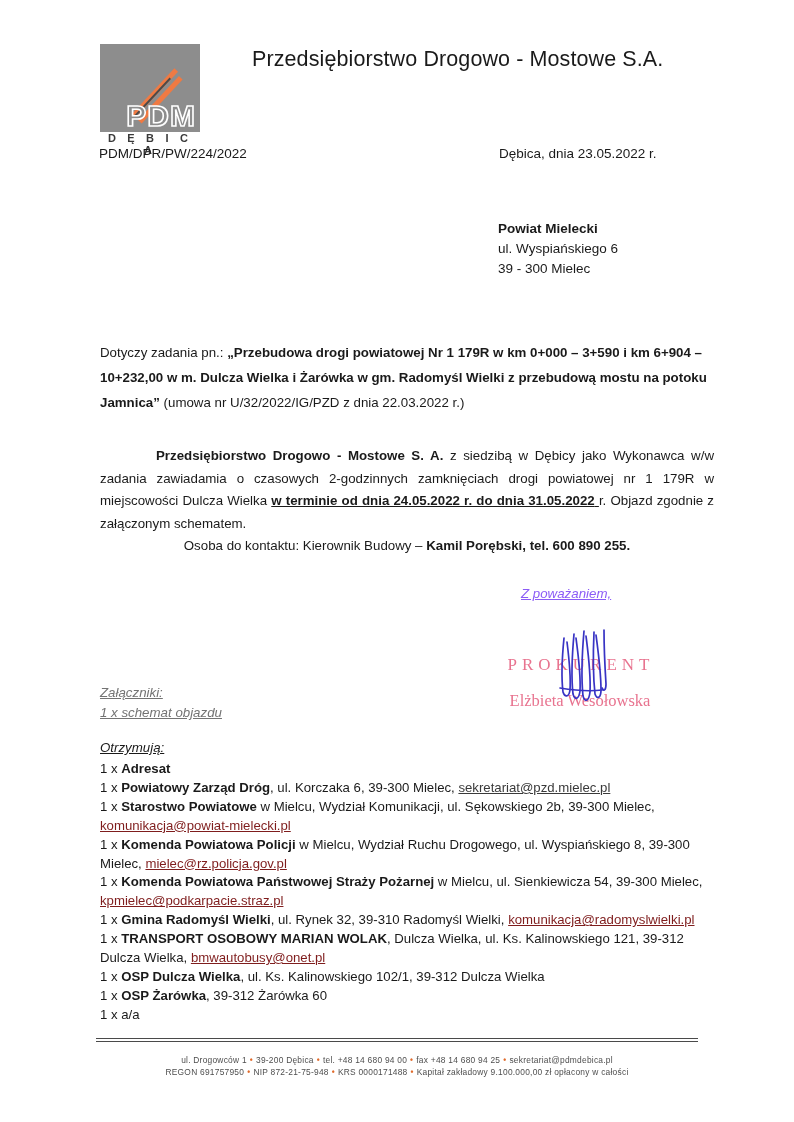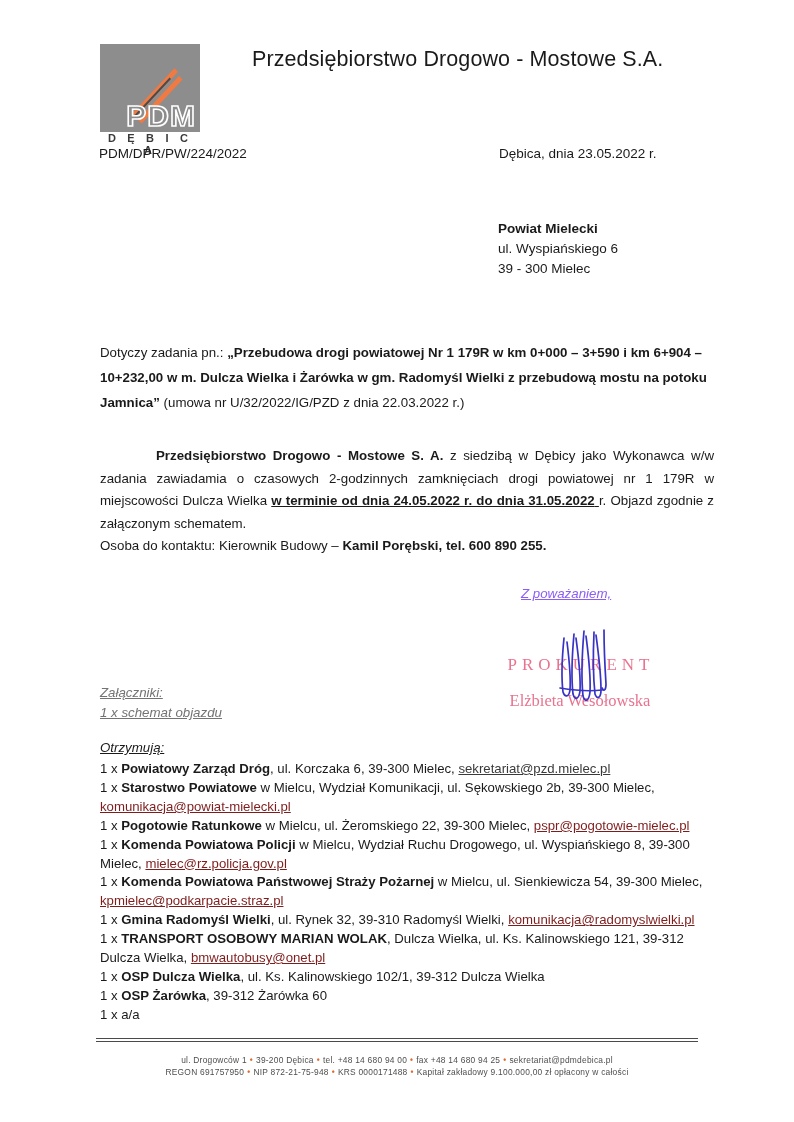--- a/index.html
+++ b/index.html
@@ -144,21 +144,21 @@
     font-size: 13.3px;
     line-height: 22.5px;
     color: #1a1a1a;
   }
   .body-p1 {
     text-align: justify;
     text-indent: 56px;
   }
   .body-p2 {
     margin-top: 0px;
-    text-align: left;
+    text-align: center;
   }
   .u { text-decoration: underline; }
 
   
   .closing {
     position: absolute;
     left: 521px;
     top: 586px;
     font-size: 13.3px;
     font-style: italic;
@@ -319,23 +319,23 @@
     </g>
   </svg>
 
   <div class="attachments">
     <div>Załączniki:</div>
     <div>1 x schemat objazdu</div>
   </div>
 
   <div class="recipients-head">Otrzymują:</div>
   <div class="recipients" id="recipients-list">
+      <div class="item"><span>1 x </span><b>Adresat</b></div>
       <div class="item"><span>1 x </span><b>Powiatowy Zarząd Dróg</b><span>, ul. Korczaka 6, 39-300 Mielec, </span><a class="mail dark" href="#">sekretariat@pzd.mielec.pl</a></div>
       <div class="item"><span>1 x </span><b>Starostwo Powiatowe</b><span> w Mielcu, Wydział Komunikacji, ul. Sękowskiego 2b, 39-300 Mielec, </span><a class="mail" href="#">komunikacja@powiat-mielecki.pl</a></div>
-      <div class="item"><span>1 x </span><b>Pogotowie Ratunkowe</b><span> w Mielcu, ul. Żeromskiego 22, 39-300 Mielec, </span><a class="mail" href="#">pspr@pogotowie-mielec.pl</a></div>
       <div class="item"><span>1 x </span><b>Komenda Powiatowa Policji</b><span> w Mielcu, Wydział Ruchu Drogowego, ul. Wyspiańskiego 8, 39-300 Mielec, </span><a class="mail" href="#">mielec@rz.policja.gov.pl</a></div>
       <div class="item"><span>1 x </span><b>Komenda Powiatowa Państwowej Straży Pożarnej</b><span> w Mielcu, ul. Sienkiewicza 54, 39-300 Mielec, </span><a class="mail" href="#">kpmielec@podkarpacie.straz.pl</a></div>
       <div class="item"><span>1 x </span><b>Gmina Radomyśl Wielki</b><span>, ul. Rynek 32, 39-310 Radomyśl Wielki, </span><a class="mail" href="#">komunikacja@radomyslwielki.pl</a></div>
       <div class="item"><span>1 x </span><b>TRANSPORT OSOBOWY MARIAN WOLAK</b><span>, Dulcza Wielka, ul. Ks. Kalinowskiego 121, 39-312 Dulcza Wielka, </span><a class="mail" href="#">bmwautobusy@onet.pl</a></div>
       <div class="item"><span>1 x </span><b>OSP Dulcza Wielka</b><span>, ul. Ks. Kalinowskiego 102/1, 39-312 Dulcza Wielka</span></div>
       <div class="item"><span>1 x </span><b>OSP Żarówka</b><span>, 39-312 Żarówka 60</span></div>
       <div class="item"><span>1 x </span><span>a/a</span></div>
     </div>
 
   <div class="footer-rule"></div>

